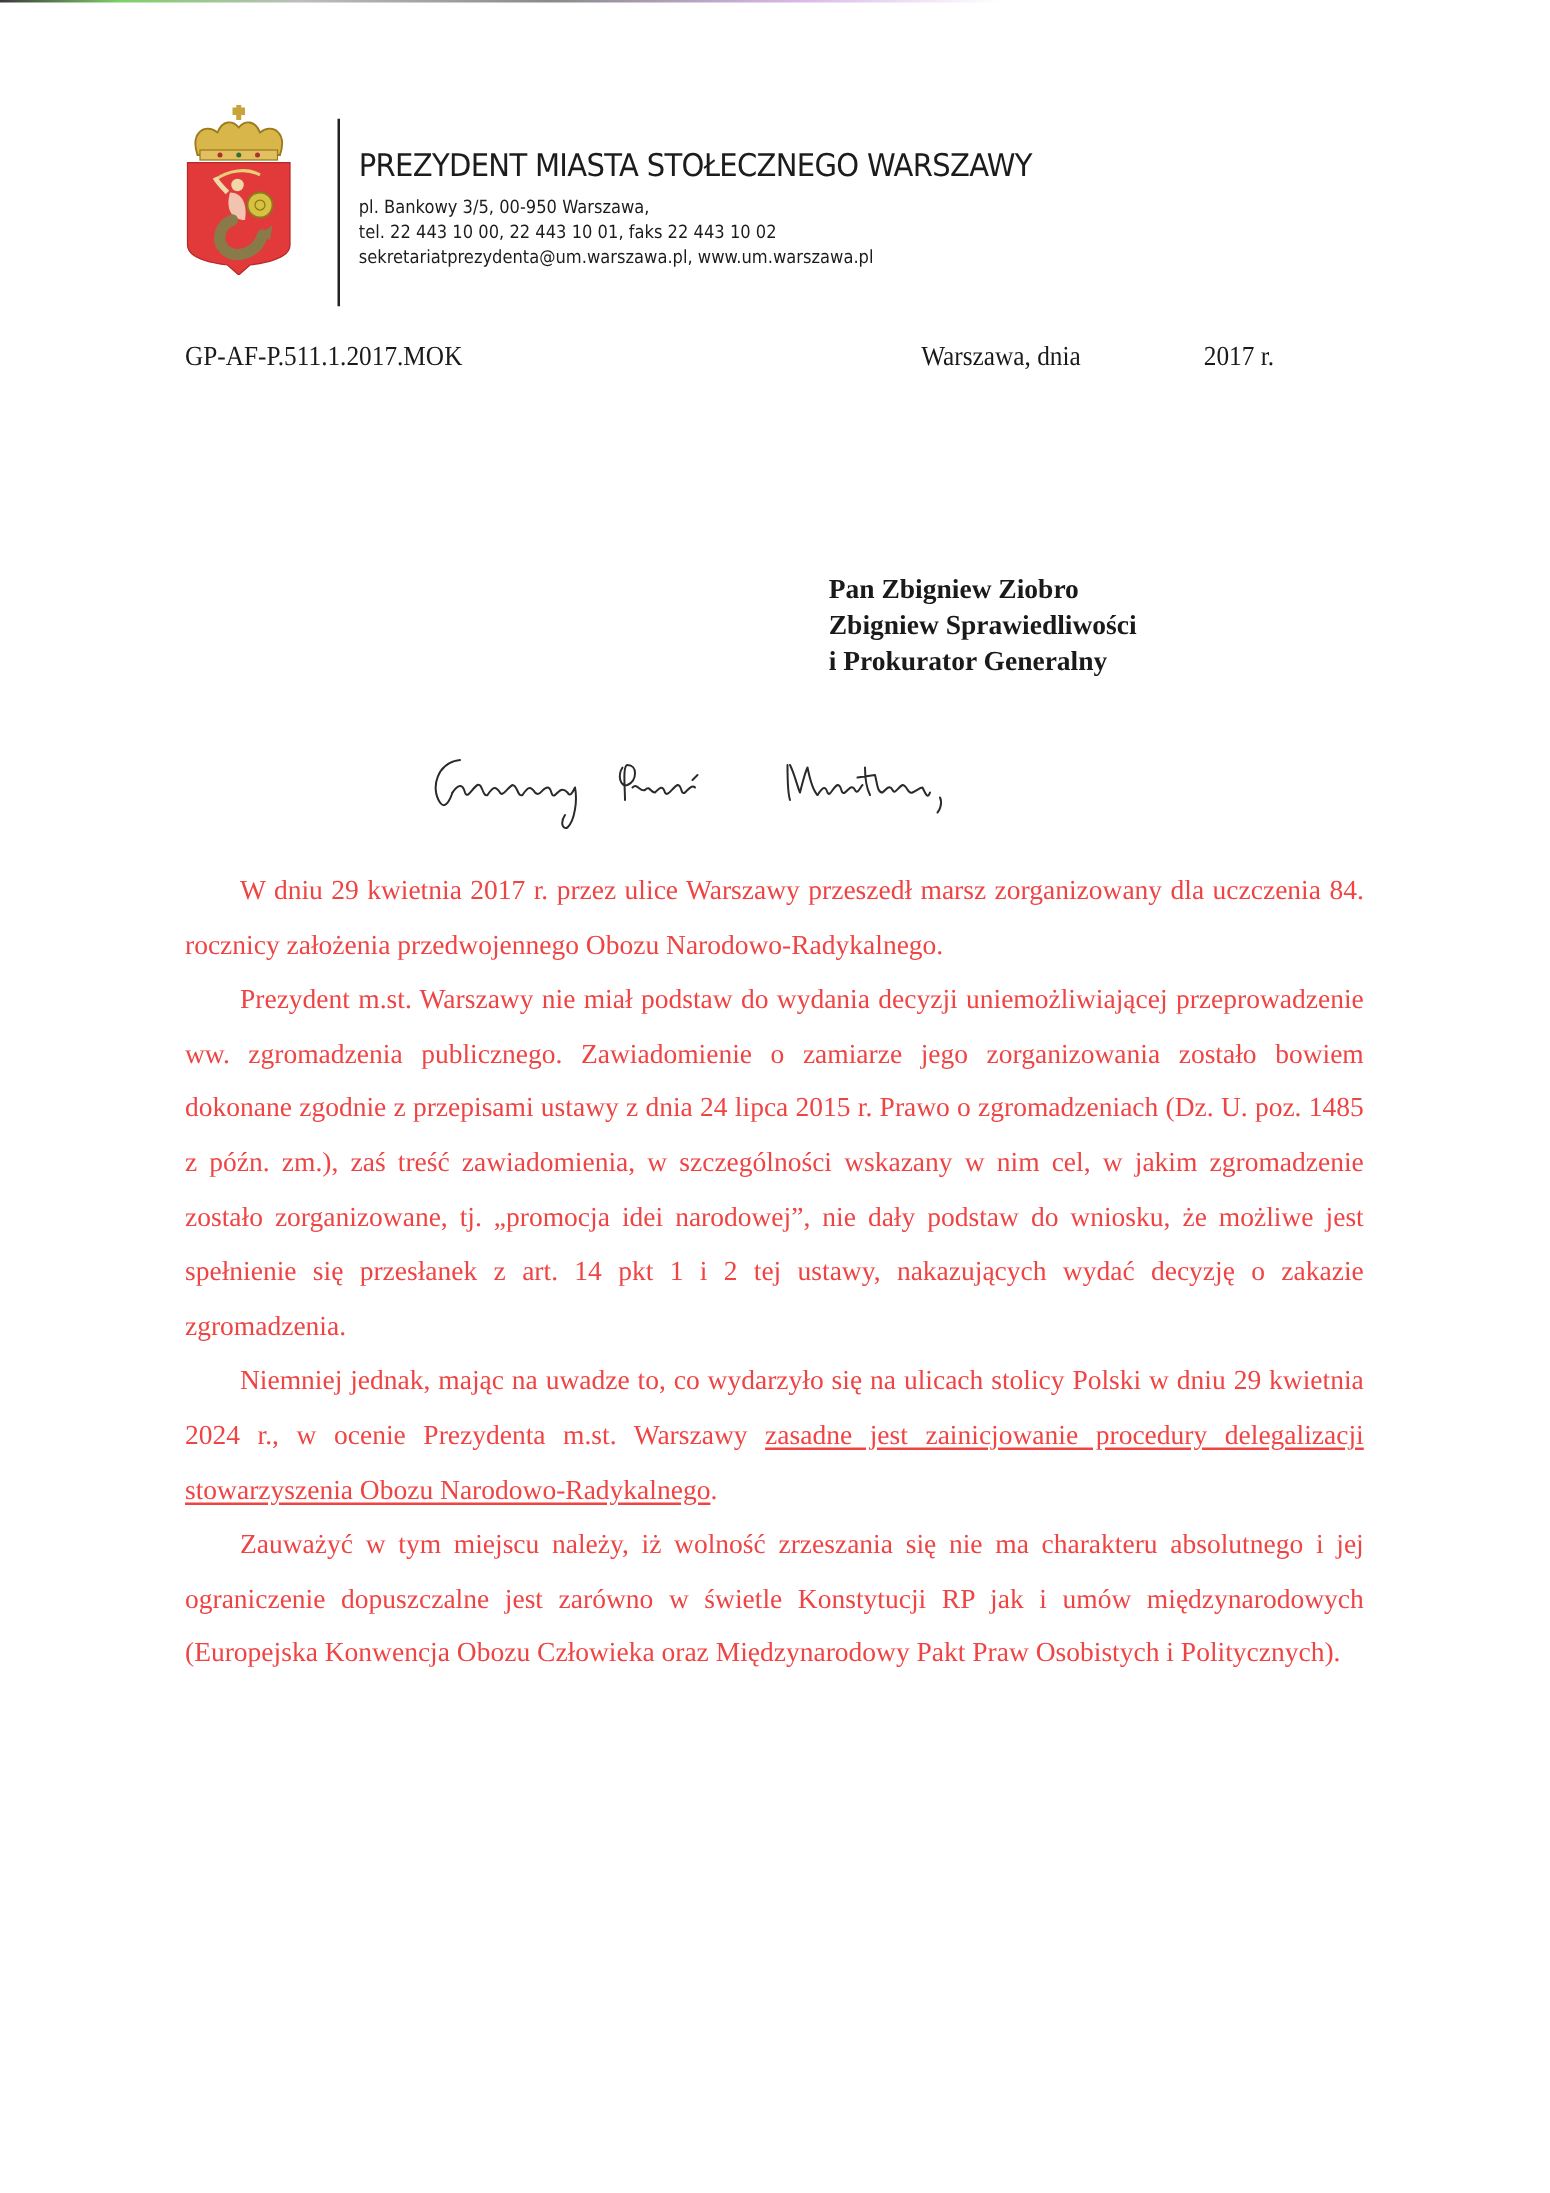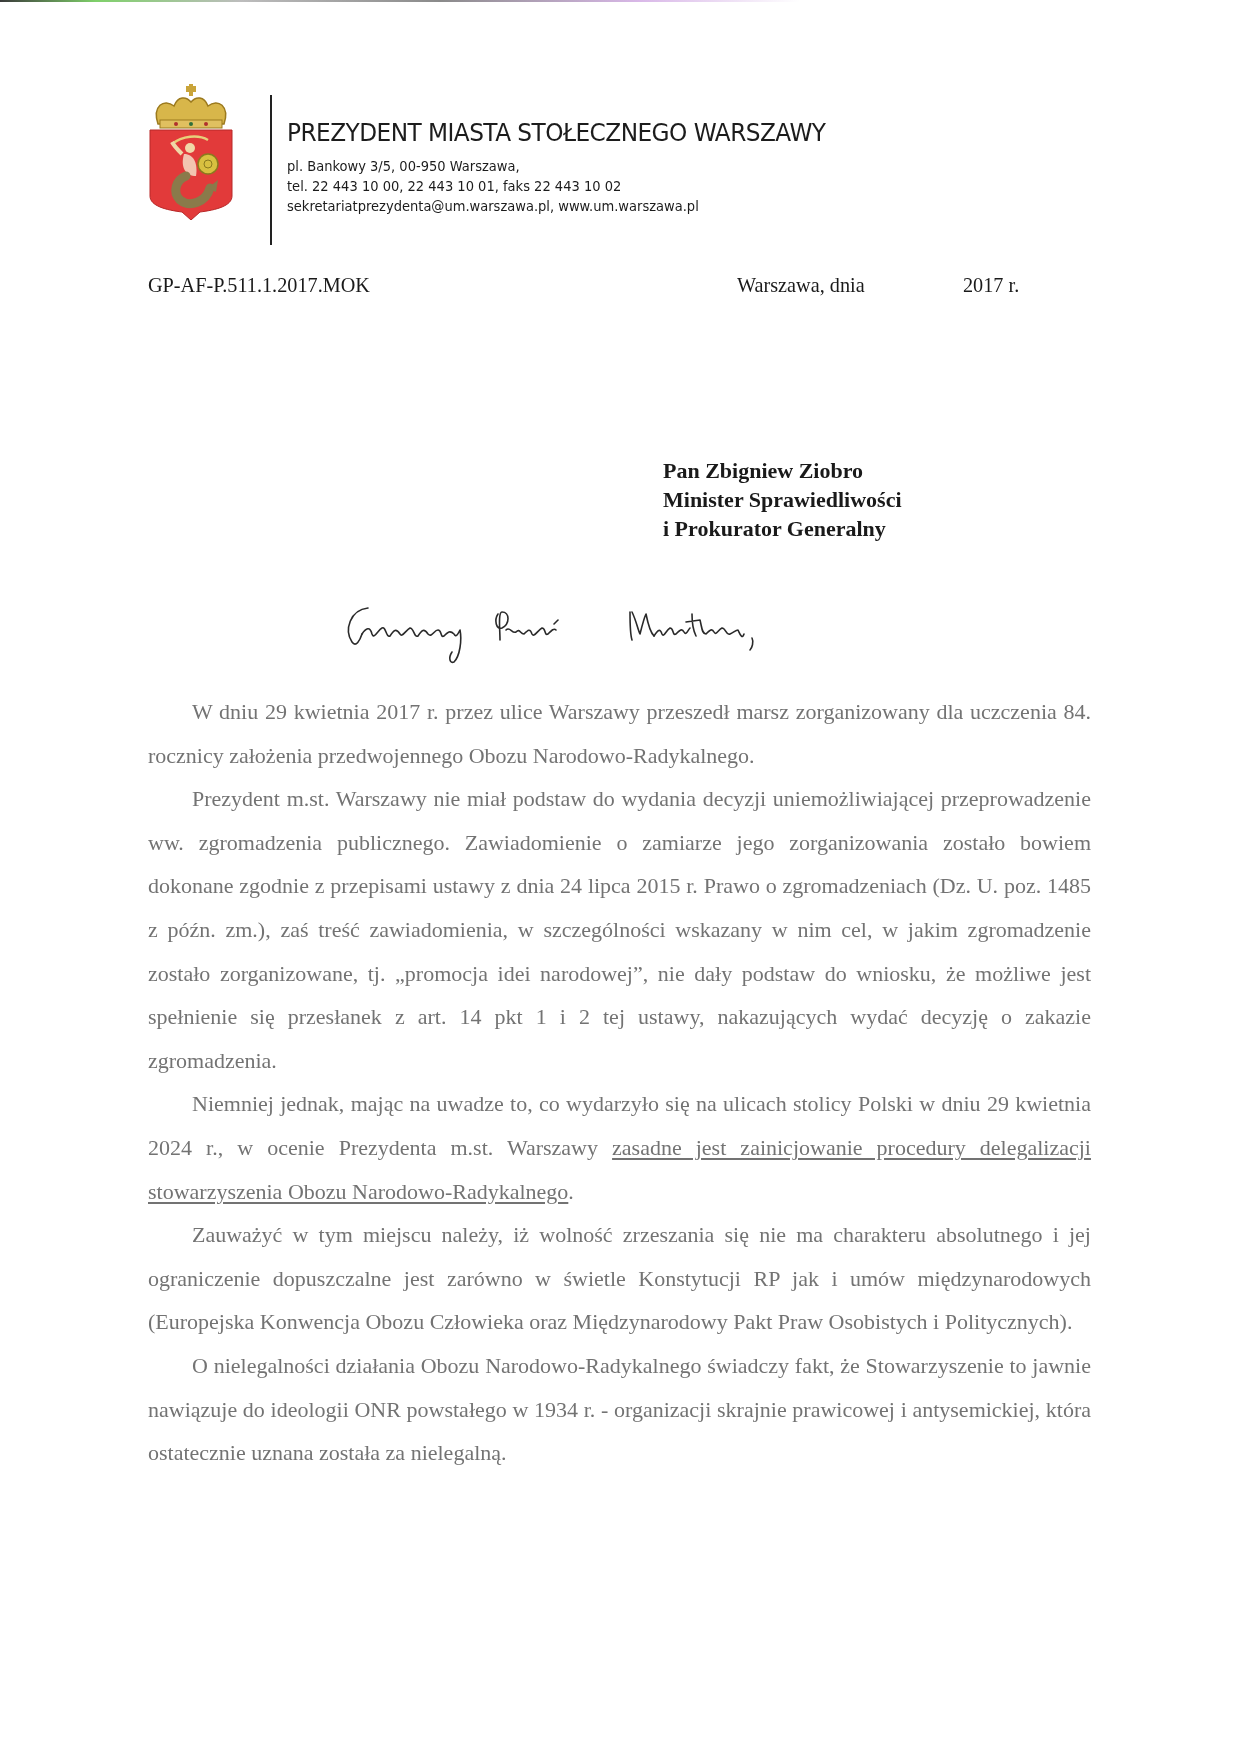--- a/index.html
+++ b/index.html
@@ -86,21 +86,21 @@
       width: 520px; height: 70px;
     }
     
     .body-text {
       position: absolute;
       left: 148px; top: 690px;
       width: 943px;
       font-family: "Liberation Serif", serif;
       font-size: 22px;
       line-height: 43.6px;
-      color: #737373;
+      color: #ef4444;
       text-align: justify;
     }
     .body-text p {
       margin: 0;
       text-indent: 44px;
     }
     .underlined { text-decoration: underline; text-underline-offset: 3px; }
   </style>
 </head>
 <body>
@@ -143,21 +143,21 @@
   <div class="header-line">tel. 22 443 10 00, 22 443 10 01, faks 22 443 10 02</div>
   <div class="header-line">sekretariatprezydenta@um.warszawa.pl, www.um.warszawa.pl</div>
 </div>
 
 <div class="ref-row ref-number">GP-AF-P.511.1.2017.MOK</div>
 <div class="ref-row ref-place">Warszawa, dnia</div>
 <div class="ref-row ref-date">2017 r.</div>
 
 <div class="addressee">
   <div>Pan Zbigniew Ziobro</div>
-  <div>Minister Sprawiedliwości</div>
+  <div>Zbigniew Sprawiedliwości</div>
   <div>i Prokurator Generalny</div>
 </div>
 
 <div class="salutation">
   <svg width="520" height="70" viewBox="0 0 520 70" xmlns="http://www.w3.org/2000/svg" fill="none" stroke="#2a2a2a" stroke-width="1.6" stroke-linecap="round" stroke-linejoin="round">
     <g>
       <path d="M28 8 C10 10 4 30 12 42 C16 48 20 40 22 34"></path>
       <path d="M22 34 C26 28 30 26 32 34 C34 40 38 30 42 28 C46 26 46 38 50 36 C54 30 56 28 60 34 C62 38 66 30 70 28 C74 28 74 38 78 36 C82 30 84 28 88 34 C92 38 94 30 98 30 C102 30 100 38 104 36 C108 32 110 30 114 34 C116 38 118 34 120 30 C122 40 120 56 114 62 C110 64 108 58 112 52"></path>
     </g>
     <g>
@@ -171,14 +171,13 @@
       <path d="M412 38 C414 42 412 48 410 50"></path>
     </g>
   </svg>
 </div>
 
 <div class="body-text">
   <p>W dniu 29 kwietnia 2017 r. przez ulice Warszawy przeszedł marsz zorganizowany dla uczczenia 84. rocznicy założenia przedwojennego Obozu Narodowo-Radykalnego.</p>
   <p>Prezydent m.st. Warszawy nie miał podstaw do wydania decyzji uniemożliwiającej przeprowadzenie ww. zgromadzenia publicznego. Zawiadomienie o zamiarze jego zorganizowania zostało bowiem dokonane zgodnie z przepisami ustawy z dnia 24 lipca 2015 r. Prawo o zgromadzeniach (Dz. U. poz. 1485 z późn. zm.), zaś treść zawiadomienia, w szczególności wskazany w nim cel, w jakim zgromadzenie zostało zorganizowane, tj. „promocja  idei narodowej”, nie dały podstaw do wniosku, że możliwe jest spełnienie się przesłanek z art. 14 pkt 1 i 2 tej ustawy, nakazujących wydać decyzję o zakazie zgromadzenia.</p>
   <p><span>Niemniej jednak, mając na uwadze to, co wydarzyło się na ulicach stolicy Polski w dniu 29 kwietnia 2024 r., w ocenie Prezydenta m.st. Warszawy </span><span class="underlined">zasadne jest zainicjowanie procedury delegalizacji stowarzyszenia Obozu Narodowo-Radykalnego</span><span>.</span></p>
   <p>Zauważyć w tym miejscu należy, iż wolność zrzeszania się nie ma charakteru absolutnego i jej ograniczenie dopuszczalne jest zarówno w świetle Konstytucji RP jak i umów międzynarodowych (Europejska Konwencja Obozu Człowieka oraz Międzynarodowy Pakt Praw Osobistych i Politycznych).</p>
-  <p>O nielegalności działania Obozu Narodowo-Radykalnego świadczy fakt, że Stowarzyszenie to jawnie nawiązuje do ideologii ONR powstałego w 1934 r. - organizacji skrajnie prawicowej i antysemickiej, która ostatecznie uznana została za nielegalną.</p>
 </div>
 
 </body></html>

